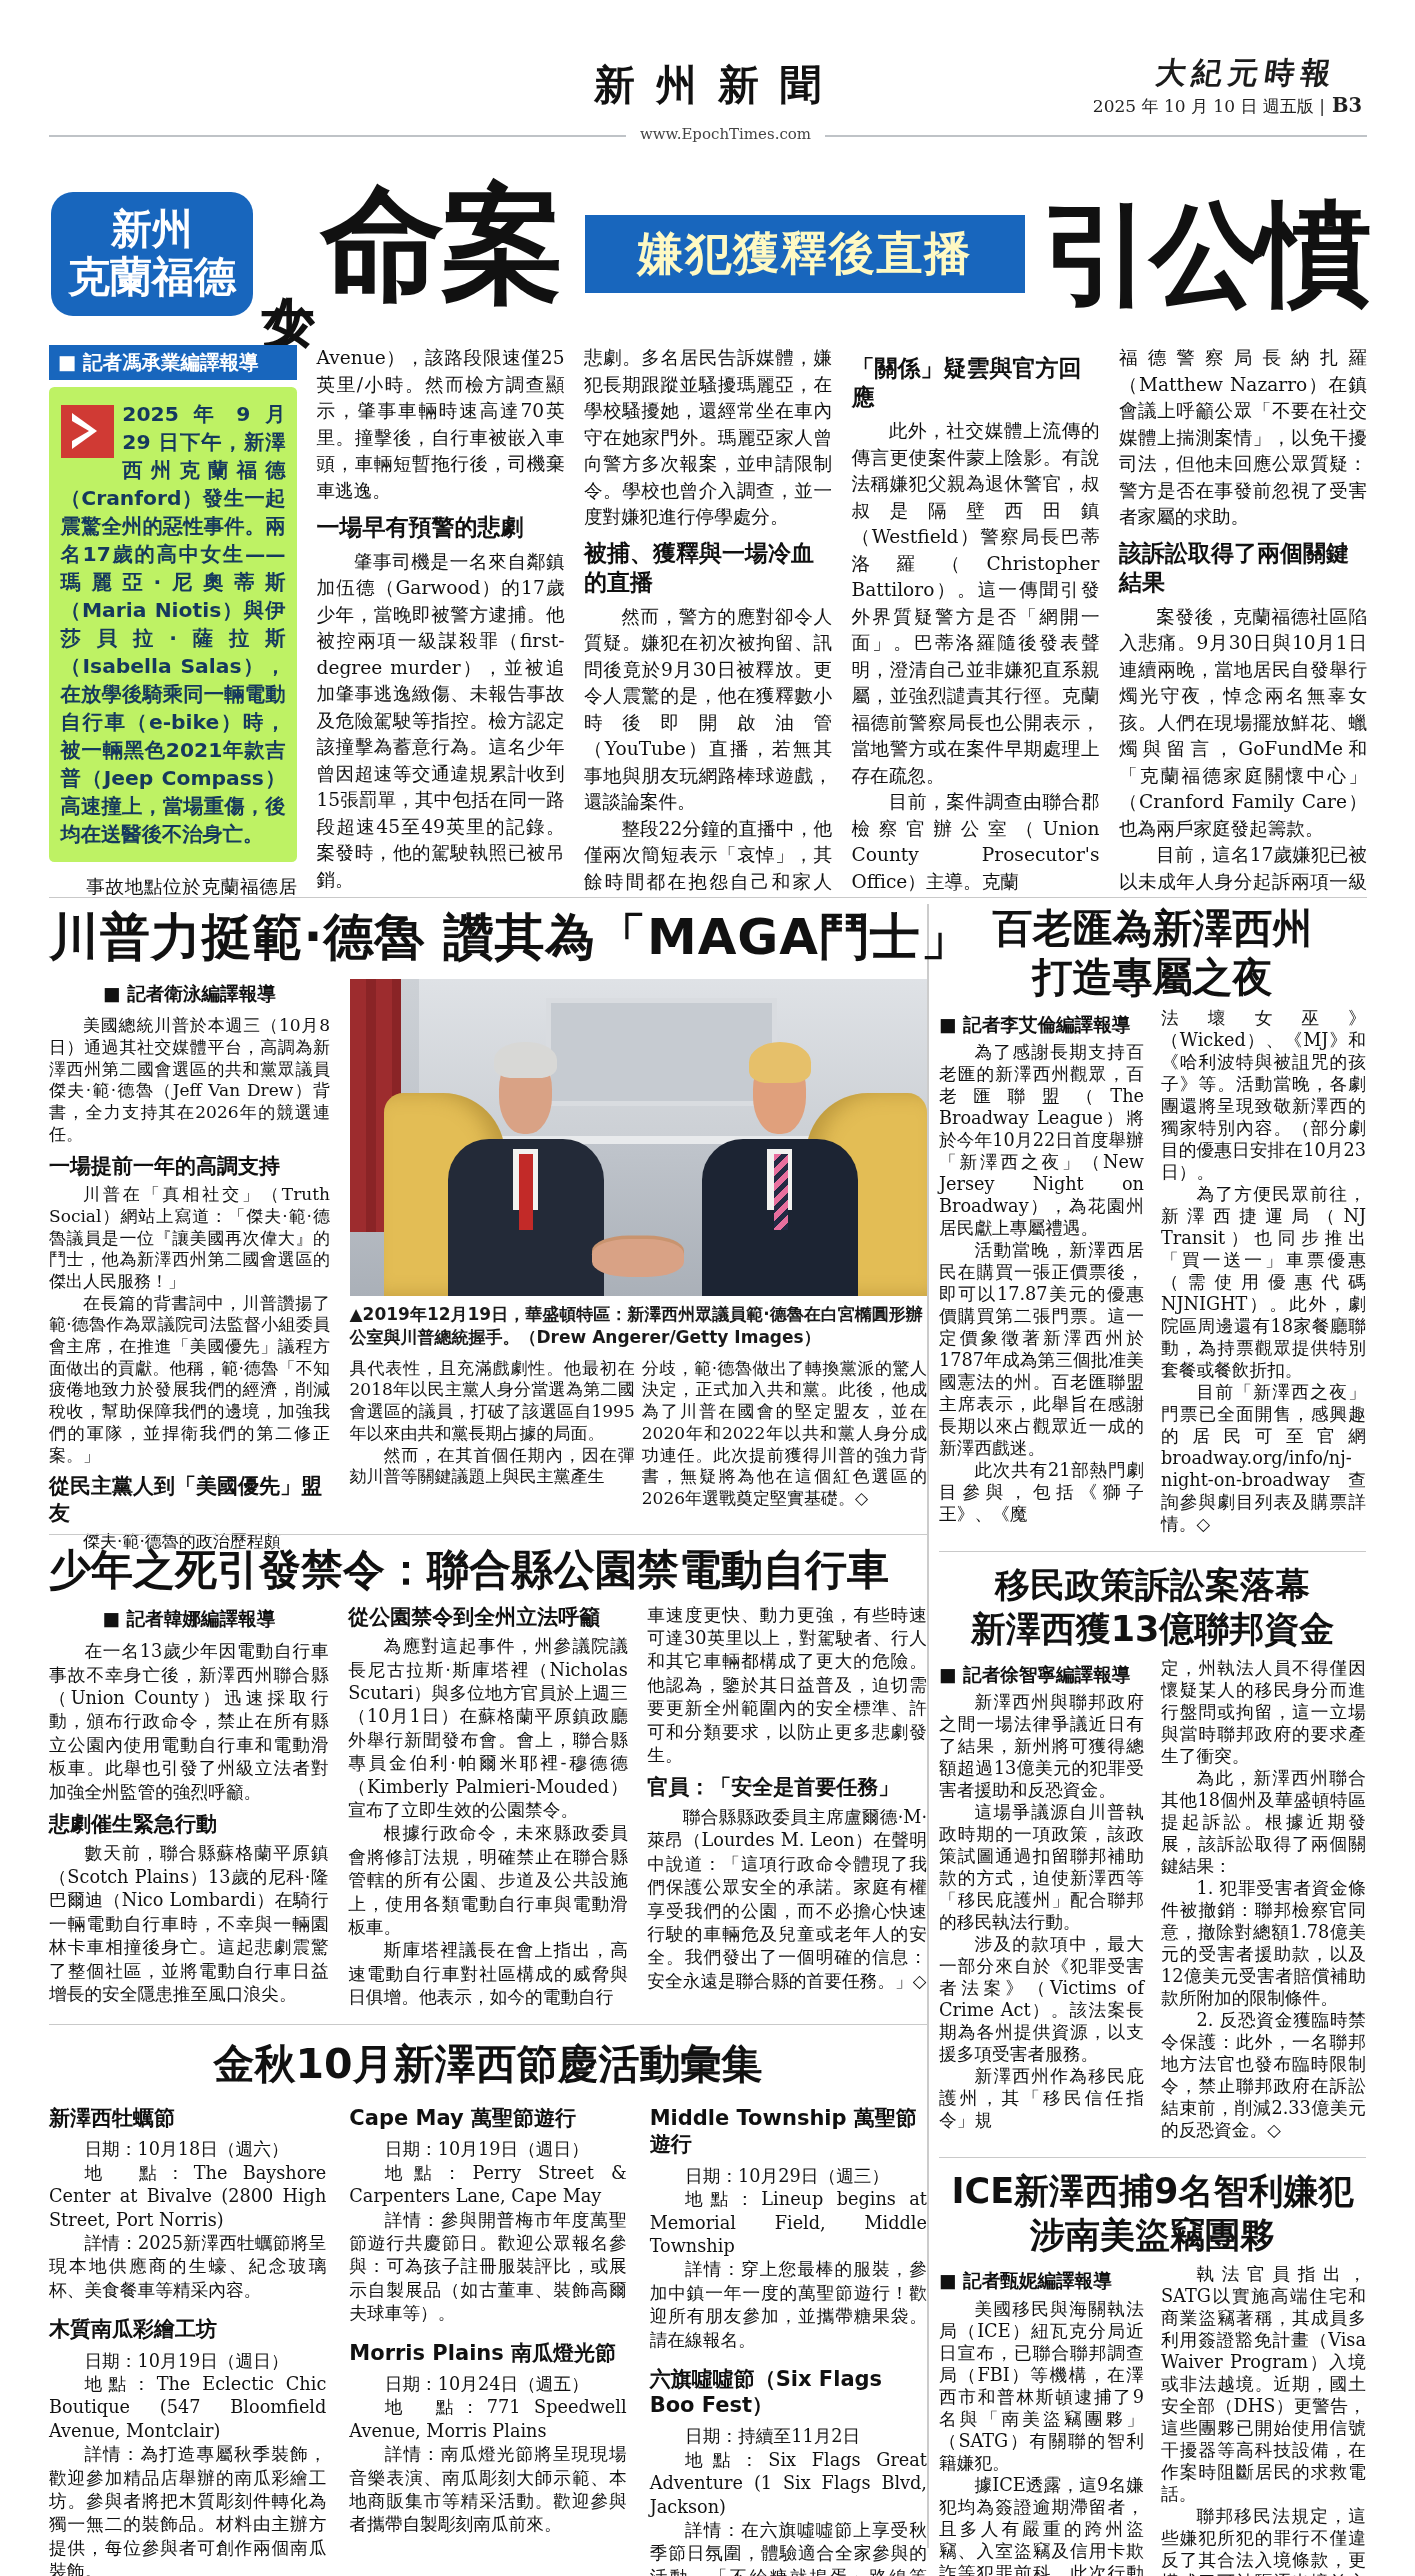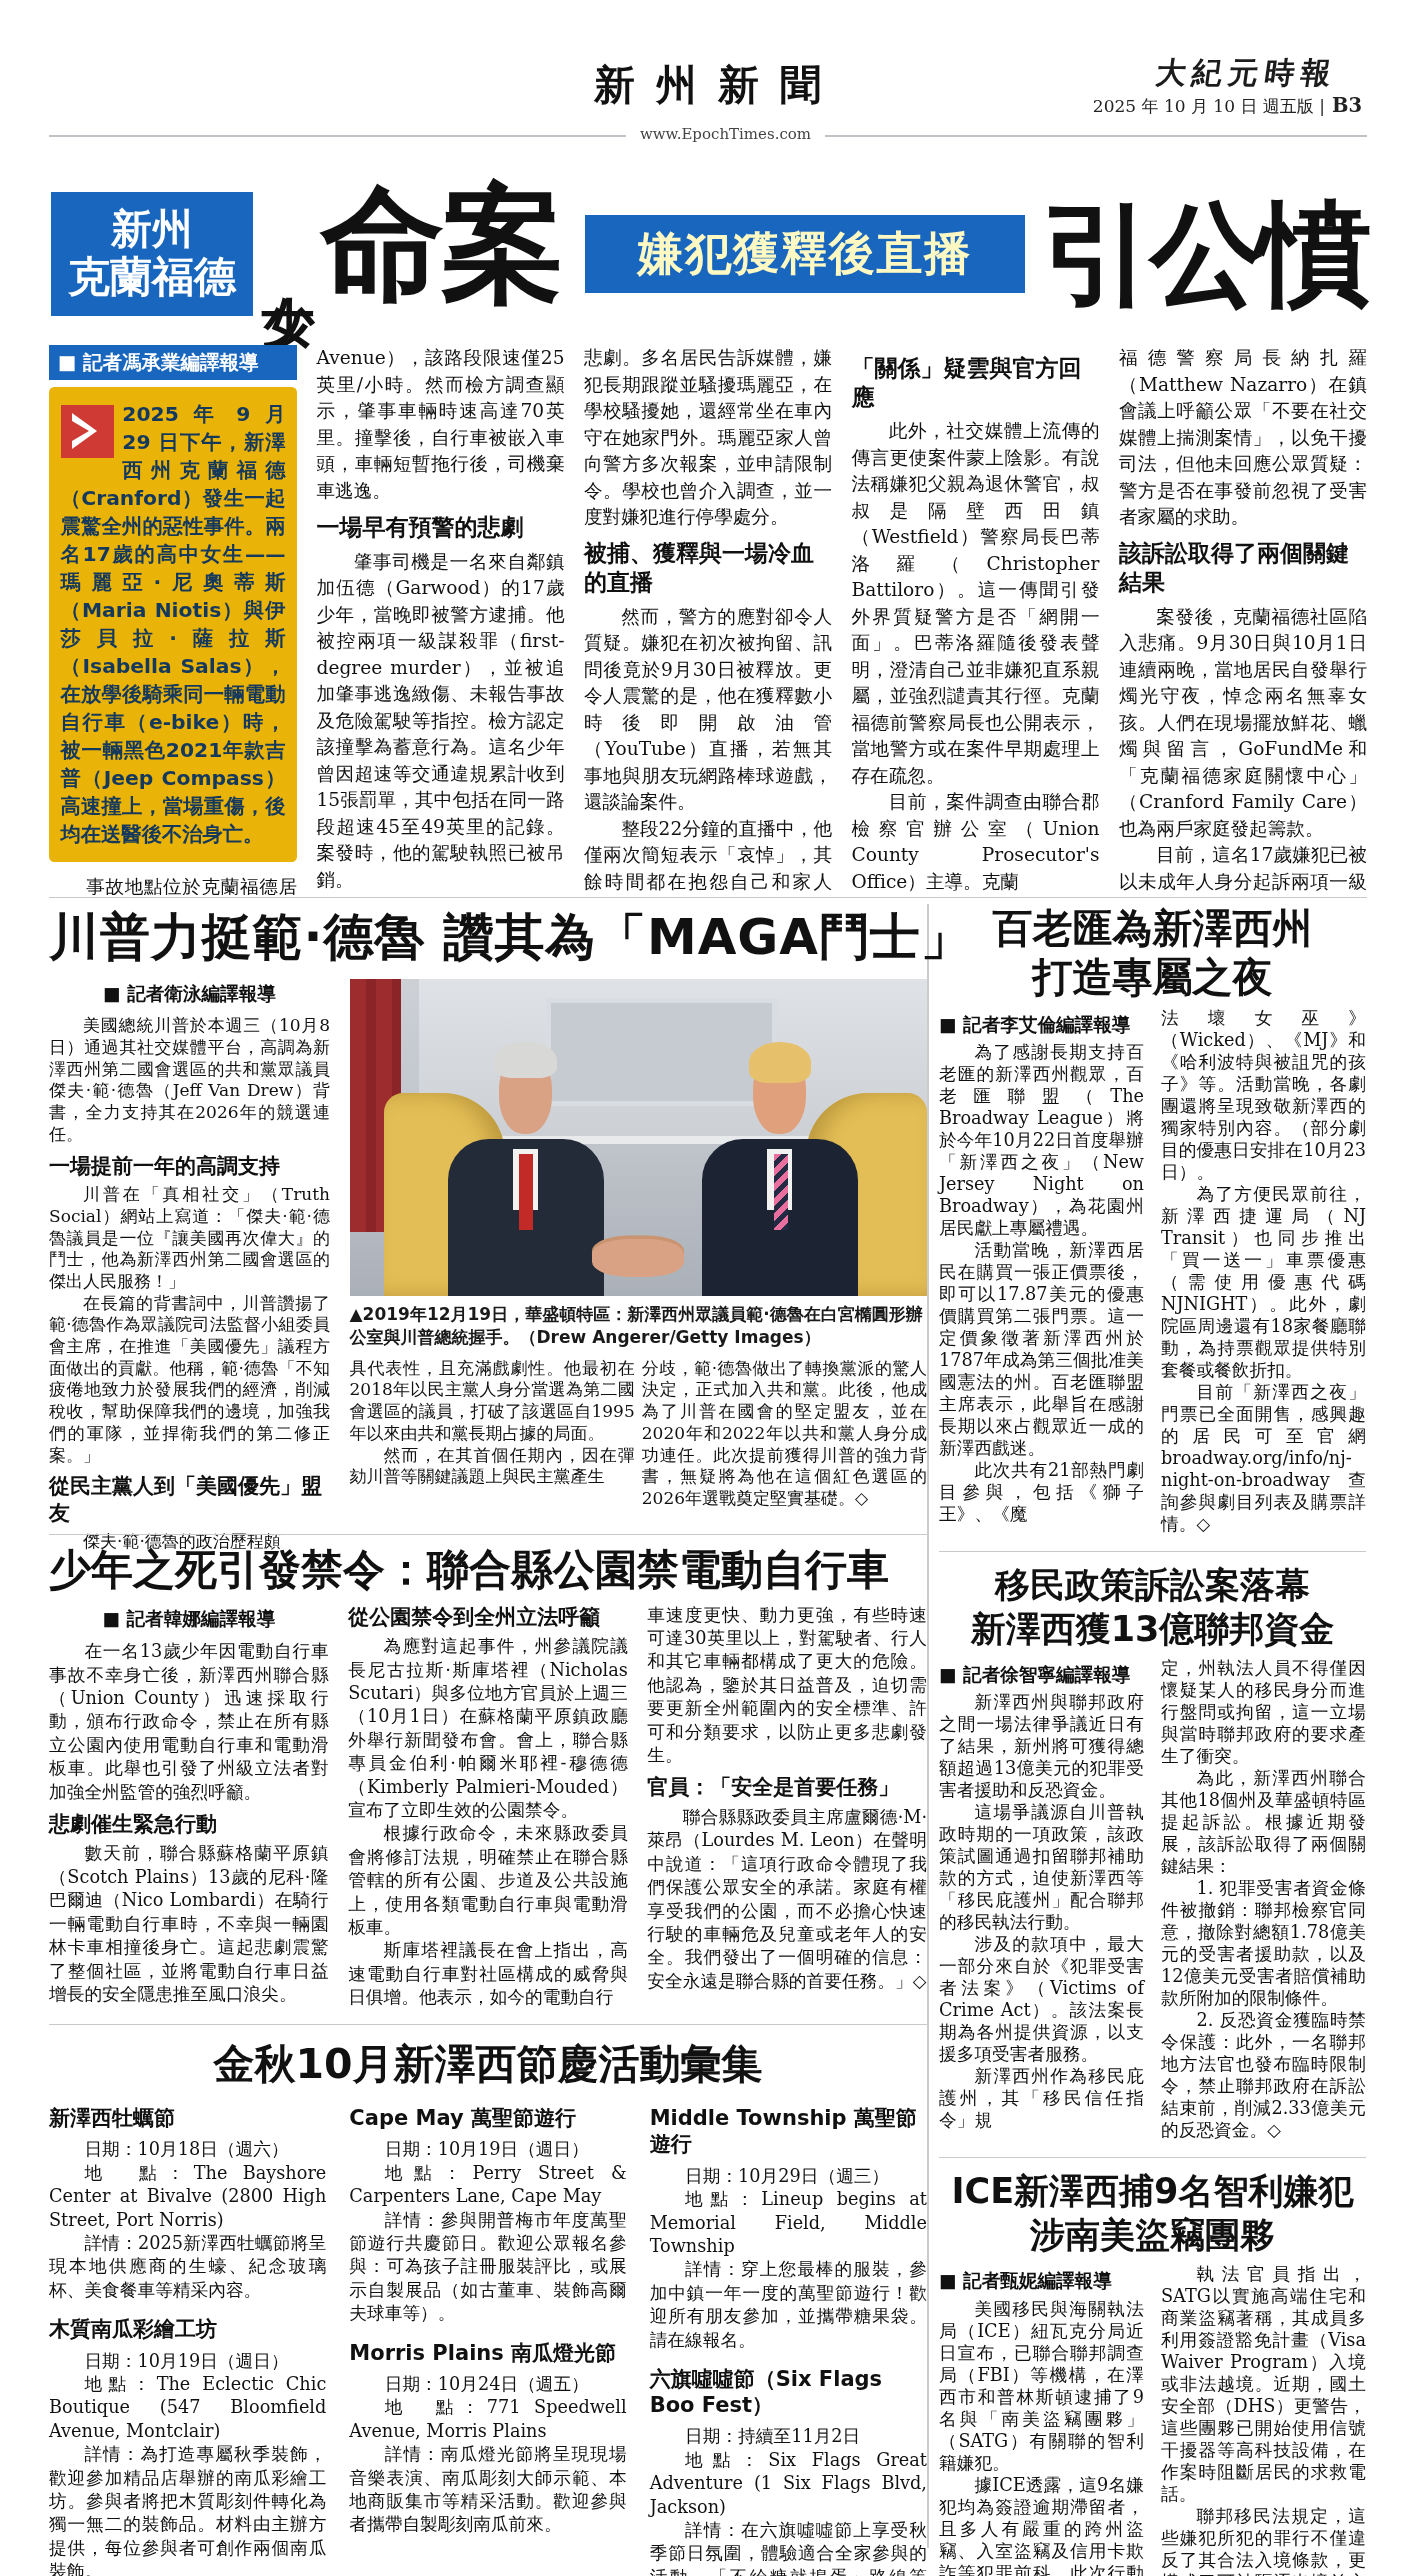--- a/index.html
+++ b/index.html
@@ -16,21 +16,21 @@
   .dateline b { font-size:19.5px; margin-left:7px; }
   .head-rule { position:absolute; top:135px; left:49px; width:1318px; border-top:2.7px solid #bfc3c7; }
   .website { position:absolute; top:125px; left:0; width:100%; text-align:center;padding-left:36px; }
   .website span { display:inline-block; background:#fff; padding:0 14px; font-size:15px; color:#444; }
 
   
   .banner { position:absolute; top:188px; left:51px; width:1316px; height:131px;
     display:flex; align-items:center; }
   .b-box1 { width:212px; height:124px; background:#1866bd; color:#fff; text-align:center;
     display:flex; flex-direction:column; justify-content:center;
-    font-family:"DejaVu Sans",sans-serif; font-weight:bold; }
+    font-family:"DejaVu Sans",sans-serif; font-weight:bold;border-radius:22px; }
   .b-box1 .l1 { font-size:41px; line-height:1.15; }
   .b-box1 .l2 { font-size:42px; line-height:1.15; }
   .b-vert { width:62px; margin-left:5.3px; writing-mode:vertical-rl; text-orientation:upright;
     font-weight:900; font-size:53px; line-height:62px; height:124px; text-align:center; }
   .b-big1 { font-weight:900; font-size:124px; line-height:124px; letter-spacing:-3.5px; white-space:nowrap;font-family:Liberation Mono, monospace; }
   .b-box2 { margin-left:23px; width:462px; height:78px; background:#1866bd; color:#fef9c3;
     display:flex; align-items:center; justify-content:center;
     font-family:"DejaVu Sans",sans-serif; font-weight:bold; font-size:46px; letter-spacing:1.8px; }
   .b-big2 { margin-left:16px; font-weight:900; font-size:113px; line-height:124px; letter-spacing:-4.4px; white-space:nowrap; }
 
@@ -41,21 +41,21 @@
     line-height:1.25; margin:8.8px 0 7px; text-align:left; }
   .byline { font-family:"DejaVu Sans",sans-serif; font-weight:bold; font-size:18.6px;
     line-height:1.3; margin:3.5px 0 8.8px; text-align:center; }
 
   
   .lead-art { position:absolute; top:345px; left:49px; width:1318px; height:550px;
     display:flex; gap:19.5px; font-size:18.6px; line-height:26.5px; overflow:hidden; }
   .lead-art .col { flex:1; min-width:0; }
   .byline-bar { background:#1866bd; color:#fff; font-family:"DejaVu Sans",sans-serif;
     font-weight:bold; font-size:19.5px; line-height:35px; padding:0 8.8px; }
-  .lede-box { background:#eab308; border-radius:5.3px; margin-top:7px; padding:13.3px 11.5px;
+  .lede-box { background:#bef264; border-radius:5.3px; margin-top:7px; padding:13.3px 11.5px;
     font-family:"DejaVu Sans",sans-serif; font-weight:bold; font-size:20.3px; line-height:28px;
     color:#15395d; text-align:justify; }
   .logo { float:left; width:53px; height:53px; background:#d03a34; margin:4.4px 8.8px 1.8px 0; position:relative; }
   .logo::before { content:""; position:absolute; left:11.5px; top:8px; width:0; height:0;
     border-left:25px solid #fff; border-top:18.6px solid transparent; border-bottom:18.6px solid transparent; }
   .logo::after { content:""; position:absolute; left:11.5px; top:16px; width:0; height:0;
     border-left:17px solid #d03a34; border-top:10.6px solid transparent; border-bottom:10.6px solid transparent; }
   .lead-tail { margin-top:12.4px; }
 
   

